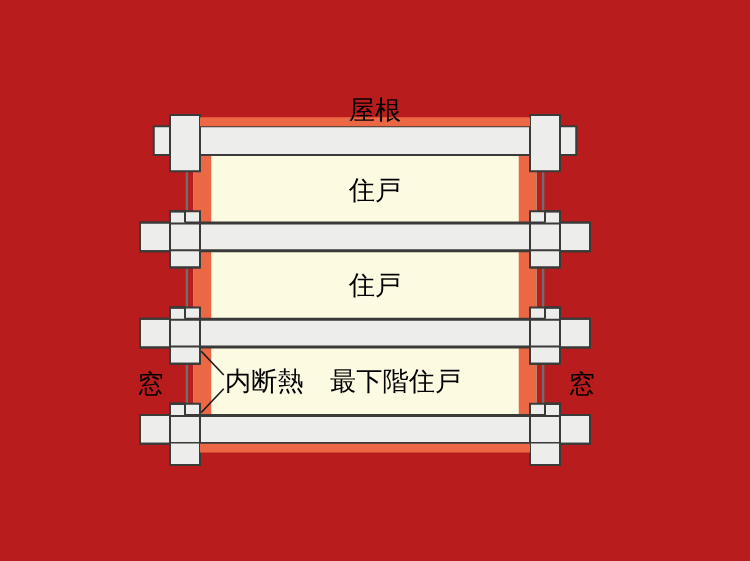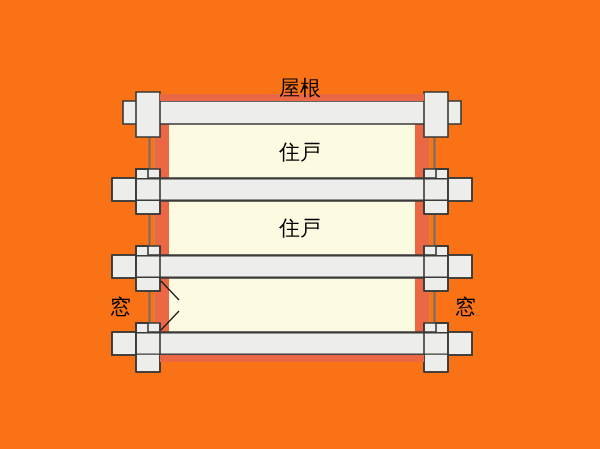--- a/index.html
+++ b/index.html
@@ -10,21 +10,21 @@
   body {
     width: 600px;
     height: 449px;
     font-family: "DejaVu Sans", "Liberation Sans", sans-serif;
     overflow: hidden;
   }
   #stage {
     position: relative;
     width: 600px;
     height: 449px;
-    background: #f97316;
+    background: #b91c1c;
   }
   #diagram {
     position: absolute;
     left: 0;
     top: 0;
     width: 600px;
     height: 449px;
   }
   .lbl {
     position: absolute;
@@ -200,18 +200,19 @@
     </g>
 
   </svg>
 
   <div class="lbl" id="label-roof">屋根</div>
 
   <div class="lbl" id="label-unit-1">住戸</div>
 
   <div class="lbl" id="label-unit-2">住戸</div>
 
+  <div class="lbl" id="label-bottom-unit">内断熱　最下階住戸</div>
 
   <div class="lbl" id="label-window-left">窓</div>
 
   <div class="lbl" id="label-window-right">窓</div>
 
 </div>
 
 </body></html>

